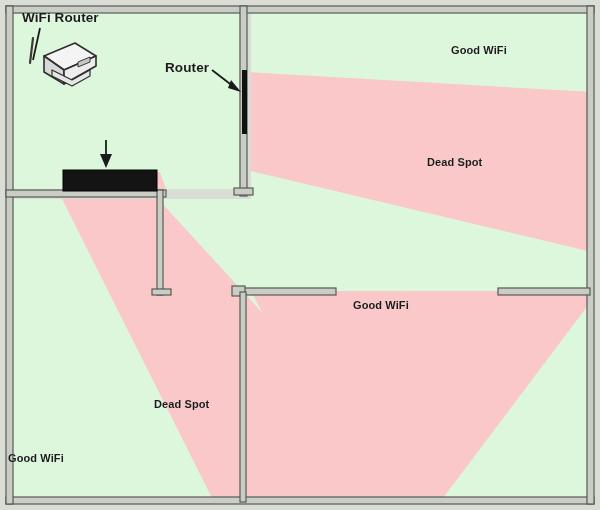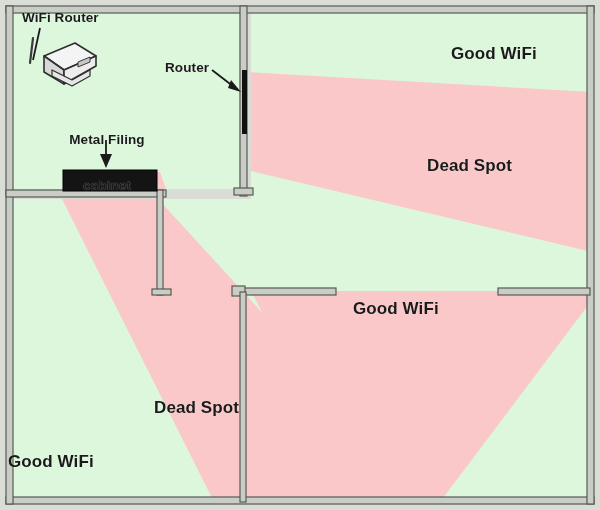--- a/index.html
+++ b/index.html
@@ -29,21 +29,21 @@
     position: absolute;
     font-family: "Liberation Sans", sans-serif;
     font-weight: bold;
     color: #1a1a1a;
     white-space: pre;
     line-height: 1.12;
     letter-spacing: 0.1px;
     text-shadow: 0 0 1px rgba(255,255,255,0.55);
   }
   .label.callout { font-size: 13.5px; }
-  .label.zone    { font-size: 17px; }
+  .label.zone    { font-size: 11px; }
   .label.center  { text-align: center; }
 </style>
 </head>
 <body>
 
 <div id="floorplan">
 
   <svg class="stage" viewBox="0 0 600 510" xmlns="http://www.w3.org/2000/svg">
     <defs>
       <clipPath id="clip-tl">
@@ -147,24 +147,20 @@
 
       <line x1="106" y1="140" x2="106" y2="160" stroke-width="1.8"></line>
       <polygon points="106,168 100,154 112,154" stroke="none"></polygon>
     </g>
   </svg>
 
   <div class="label callout" style="left:22px; top:10px;">WiFi Router</div>
 
   <div class="label callout" style="left:165px; top:60px;">Router</div>
 
-  <div class="label callout center" style="left:62px; top:102px; width:90px;">
-    <div>Metal Filing</div>
-    <div>cabinet</div>
-  </div>
 
   <div class="label zone" style="left:451px; top:44px;">Good WiFi</div>
 
   <div class="label zone" style="left:427px; top:156px;">Dead Spot</div>
 
   <div class="label zone" style="left:353px; top:299px;">Good WiFi</div>
 
   <div class="label zone" style="left:154px; top:398px;">Dead Spot</div>
 
   <div class="label zone" style="left:8px; top:452px;">Good WiFi</div>

